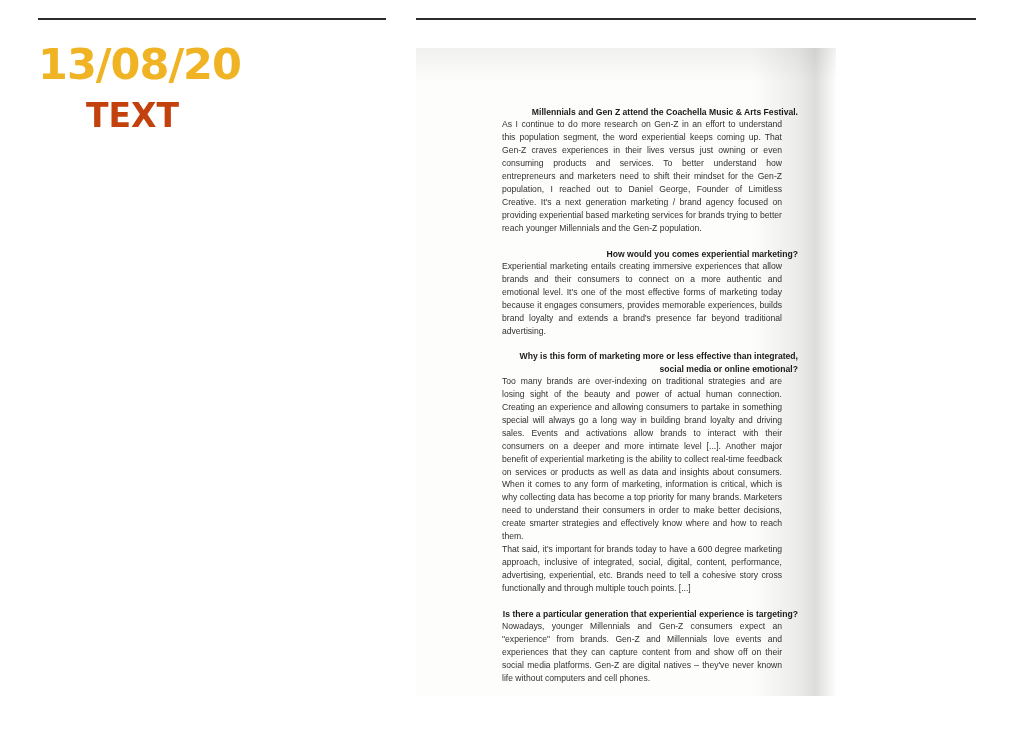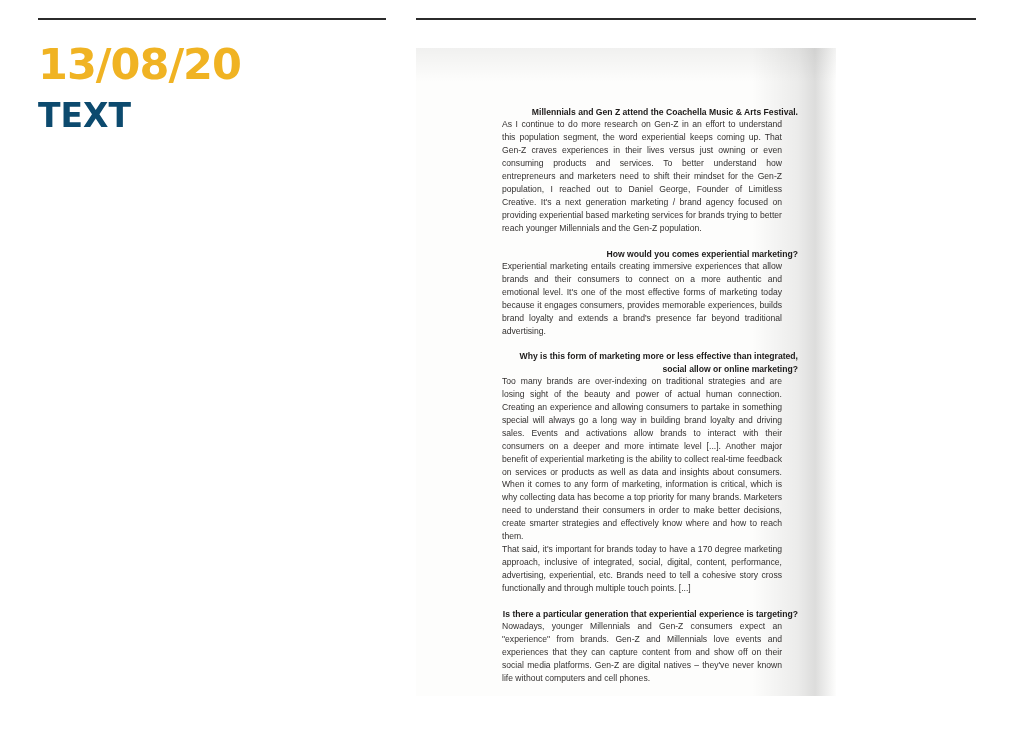--- a/index.html
+++ b/index.html
@@ -34,23 +34,24 @@
     letter-spacing: -1px;
     color: #f0b323;
     margin-top: 22px;
     line-height: 1.05;
   }
   .text-line {
     font-family: "DejaVu Sans", sans-serif;
     font-weight: bold;
     font-size: 33px;
     letter-spacing: 0px;
-    color: #0c4a6e;
+    color: #c2410c;
     margin-top: 12px;
     line-height: 1.05;
+    margin-left: 48px;
   }
 
   
   .right-col {
     position: absolute;
     left: 416px;
     top: 18px;
     width: 560px;
   }
   .rule-right {
@@ -149,26 +150,26 @@
       <p class="heading">Millennials and Gen Z attend the Coachella Music &amp; Arts Festival.</p>
       <p class="para">As I continue to do more research on Gen-Z in an effort to understand this population segment, the word experiential keeps coming up. That Gen-Z craves experiences in their lives versus just owning or even consuming products and services. To better understand how entrepreneurs and marketers need to shift their mindset for the Gen-Z population, I reached out to Daniel George, Founder of Limitless Creative. It's a next generation marketing / brand agency focused on providing experiential based marketing services for brands trying to better reach younger Millennials and the Gen-Z population.</p>
     </div>
 
     <div class="block">
       <p class="heading">How would you comes experiential marketing?</p>
       <p class="para">Experiential marketing entails creating immersive experiences that allow brands and their consumers to connect on a more authentic and emotional level. It's one of the most effective forms of marketing today because it engages consumers, provides memorable experiences, builds brand loyalty and extends a brand's presence far beyond traditional advertising.</p>
     </div>
 
     <div class="block tight">
-      <p class="heading">Why is this form of marketing more or less effective than integrated, social allow or online marketing?</p>
+      <p class="heading">Why is this form of marketing more or less effective than integrated, social media or online emotional?</p>
       <p class="para">Too many brands are over-indexing on traditional strategies and are losing sight of the beauty and power of actual human connection. Creating an experience and allowing consumers to partake in something special will always go a long way in building brand loyalty and driving sales. Events and activations allow brands to interact with their consumers on a deeper and more intimate level [...]. Another major benefit of experiential marketing is the ability to collect real-time feedback on services or products as well as data and insights about consumers. When it comes to any form of marketing, information is critical, which is why collecting data has become a top priority for many brands. Marketers need to understand their consumers in order to make better decisions, create smarter strategies and effectively know where and how to reach them.</p>
     </div>
 
     <div class="block">
-      <p class="para">That said, it's important for brands today to have a 170 degree marketing approach, inclusive of integrated, social, digital, content, performance, advertising, experiential, etc. Brands need to tell a cohesive story cross functionally and through multiple touch points. [...]</p>
+      <p class="para">That said, it's important for brands today to have a 600 degree marketing approach, inclusive of integrated, social, digital, content, performance, advertising, experiential, etc. Brands need to tell a cohesive story cross functionally and through multiple touch points. [...]</p>
     </div>
 
     <div class="block">
       <p class="heading">Is there a particular generation that experiential experience is targeting?</p>
       <p class="para">Nowadays, younger Millennials and Gen-Z consumers expect an "experience" from brands. Gen-Z and Millennials love events and experiences that they can capture content from and show off on their social media platforms. Gen-Z are digital natives – they've never known life without computers and cell phones.</p>
     </div>
 
   </div>
 
   <div class="folio">130</div>

